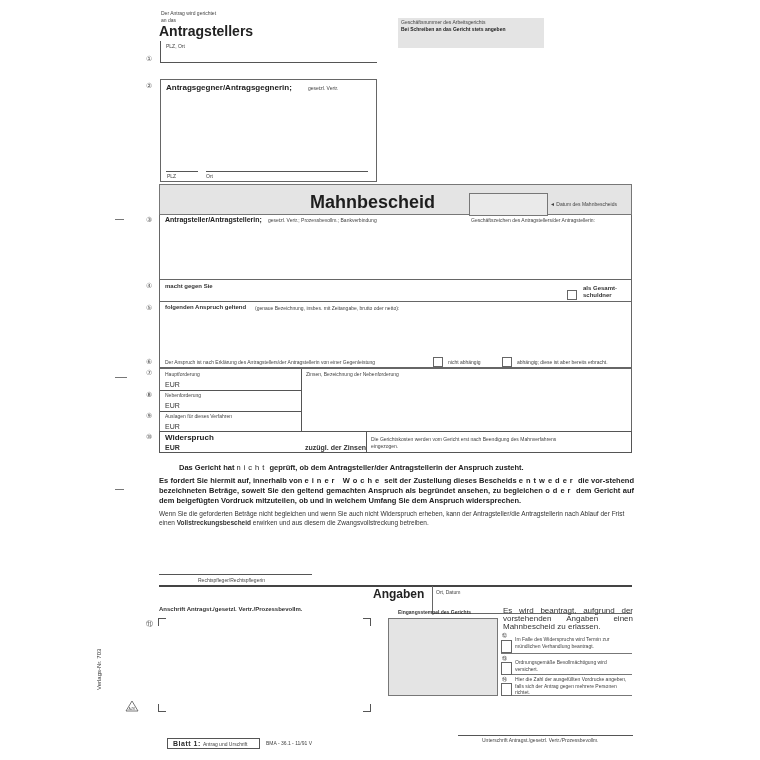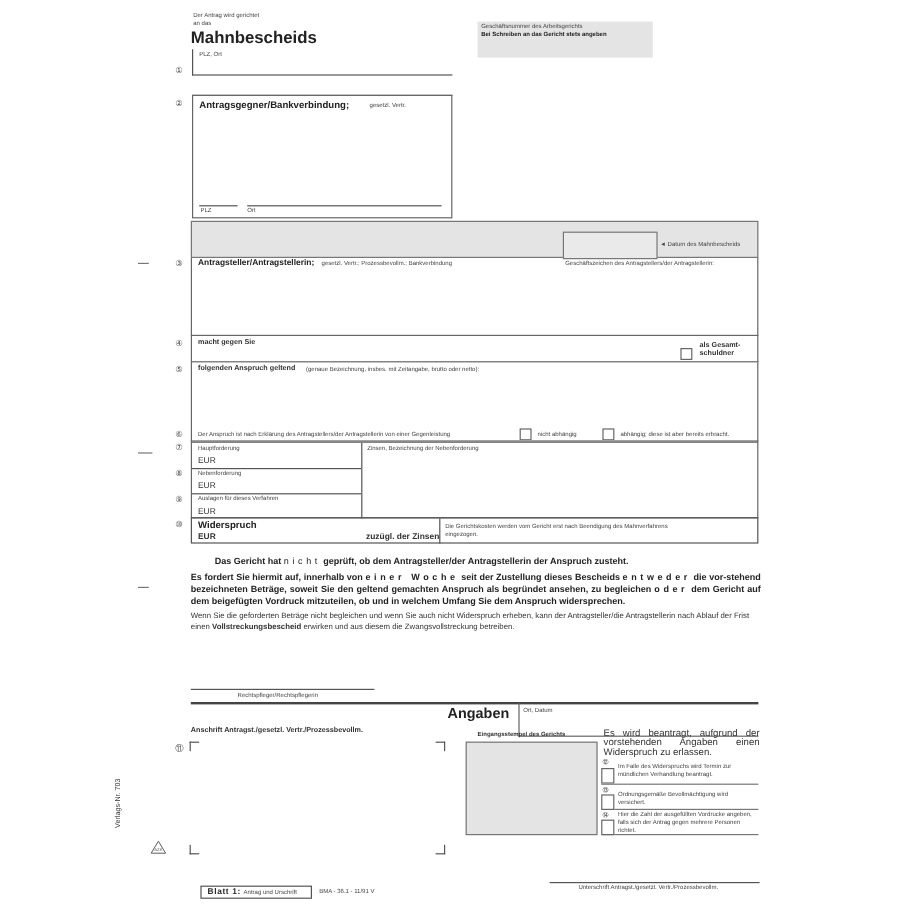--- a/index.html
+++ b/index.html
@@ -14,47 +14,48 @@
   .cb { position: absolute; width: 10px; height: 10px; border: 1px solid #666; background: #fff; }
   .gray { background: #e4e4e4; }
   .spaced { letter-spacing: 3px; }
   .corner { position: absolute; width: 8px; height: 8px; border-color: #555; border-style: solid; border-width: 0; }
 </style>
 </head>
 <body>
 
 <div class="abs tiny" style="left:161px;top:10px;">Der Antrag wird gerichtet</div>
 <div class="abs tiny" style="left:161px;top:17px;">an das</div>
-<div class="abs bold" style="left:159px;top:23px;font-size:14px;color:#222;">Mahnbescheids</div>
+<div class="abs bold" style="left:159px;top:23px;font-size:14px;color:#222;">Antragstellers</div>
 <div class="line" style="left:160px;top:41px;width:1px;height:22px;"></div>
 <div class="abs tiny" style="left:166px;top:43px;">PLZ, Ort</div>
 <div class="abs num" style="left:146px;top:55px;">①</div>
 <div class="line" style="left:160px;top:62px;width:217px;height:1px;"></div>
 <div class="line" style="left:160px;top:79px;width:217px;height:1px;"></div>
 
 <div class="abs gray" style="left:398px;top:18px;width:146px;height:30px;">
   <div class="tiny" style="position:absolute;left:3px;top:1px;">Geschäftsnummer des Arbeitsgerichts</div>
   <div class="tiny bold" style="position:absolute;left:3px;top:8px;color:#222;">Bei Schreiben an das Gericht stets angeben</div>
 </div>
 
 <div class="abs num" style="left:146px;top:82px;">②</div>
 <div class="box" style="left:160px;top:79px;width:217px;height:103px;">
-  <span class="bold" style="position:absolute;left:5px;top:3px;font-size:8px;color:#222;">Antragsgegner/Bankverbindung;</span>
+  <span class="bold" style="position:absolute;left:5px;top:3px;font-size:8px;color:#222;">Antragsgegner/Antragsgegnerin;</span>
   <span class="tiny" style="position:absolute;left:147px;top:5px;">gesetzl. Vertr.</span>
   <div class="line" style="left:5px;top:91px;width:32px;height:1px;"></div>
   <div class="line" style="left:45px;top:91px;width:162px;height:1px;"></div>
   <span class="tiny" style="position:absolute;left:6px;top:93px;">PLZ</span>
   <span class="tiny" style="position:absolute;left:45px;top:93px;">Ort</span>
 </div>
 
 <div class="line" style="left:115px;top:219px;width:9px;height:1px;background:#777;"></div>
 <div class="line" style="left:115px;top:377px;width:12px;height:1px;background:#777;"></div>
 <div class="line" style="left:115px;top:489px;width:9px;height:1px;background:#777;"></div>
 
 <div class="abs gray" style="left:159px;top:184px;width:473px;height:31px;border:1px solid #777;">
+  <div class="bold" style="position:absolute;left:150px;top:7px;font-size:18px;color:#1e1e1e;">Mahnbescheid</div>
   <div style="position:absolute;left:309px;top:8px;width:79px;height:23px;border:1px solid #777;background:#eaeaea;"></div>
   <div class="tiny" style="position:absolute;left:390px;top:16px;">◄ Datum des Mahnbescheids</div>
 </div>
 
 <div class="abs num" style="left:146px;top:216px;">③</div>
 <div class="box" style="left:159px;top:215px;width:473px;height:65px;border-top:none;">
   <span class="bold" style="position:absolute;left:5px;top:1px;font-size:7px;color:#222;">Antragsteller/Antragstellerin;</span>
   <span class="tiny" style="position:absolute;left:108px;top:2px;">gesetzl. Vertr.; Prozessbevollm.; Bankverbindung</span>
   <span class="tiny" style="position:absolute;left:311px;top:2px;">Geschäftszeichen des Antragstellers/der Antragstellerin:</span>
 </div>
@@ -140,21 +141,21 @@
 <div style="position:absolute;left:158px;top:618px;width:213px;height:94px;">
   <div class="corner" style="left:0;top:0;border-top-width:1px;border-left-width:1px;"></div>
   <div class="corner" style="right:0;top:0;border-top-width:1px;border-right-width:1px;"></div>
   <div class="corner" style="left:0;bottom:0;border-bottom-width:1px;border-left-width:1px;"></div>
   <div class="corner" style="right:0;bottom:0;border-bottom-width:1px;border-right-width:1px;"></div>
 </div>
 
 <div class="abs bold tiny" style="left:398px;top:609px;color:#333;">Eingangsstempel des Gerichts</div>
 <div class="abs gray" style="left:388px;top:618px;width:110px;height:78px;border:1px solid #777;"></div>
 
-<div class="abs" style="left:503px;top:607px;width:130px;font-size:8px;line-height:8px;color:#333;text-align:justify;">Es wird beantragt, aufgrund der vorstehenden Angaben einen Widerspruch zu erlassen.</div>
+<div class="abs" style="left:503px;top:607px;width:130px;font-size:8px;line-height:8px;color:#333;text-align:justify;">Es wird beantragt, aufgrund der vorstehenden Angaben einen Mahnbescheid zu erlassen.</div>
 
 <div class="abs" style="left:501px;top:632px;width:131px;height:22px;border-bottom:1px solid #777;">
   <span class="tiny" style="position:absolute;left:1px;top:0;">⑫</span>
   <div class="cb" style="left:0;top:8px;width:11px;height:13px;"></div>
   <span class="tiny" style="position:absolute;left:14px;top:4px;width:112px;line-height:7px;">Im Falle des Widerspruchs wird Termin zur mündlichen Verhandlung beantragt.</span>
 </div>
 <div class="abs" style="left:501px;top:655px;width:131px;height:20px;border-bottom:1px solid #777;">
   <span class="tiny" style="position:absolute;left:1px;top:0;">⑬</span>
   <div class="cb" style="left:0;top:7px;width:11px;height:13px;"></div>
   <span class="tiny" style="position:absolute;left:14px;top:4px;width:112px;line-height:7px;">Ordnungsgemäße Bevollmächtigung wird versichert.</span>

